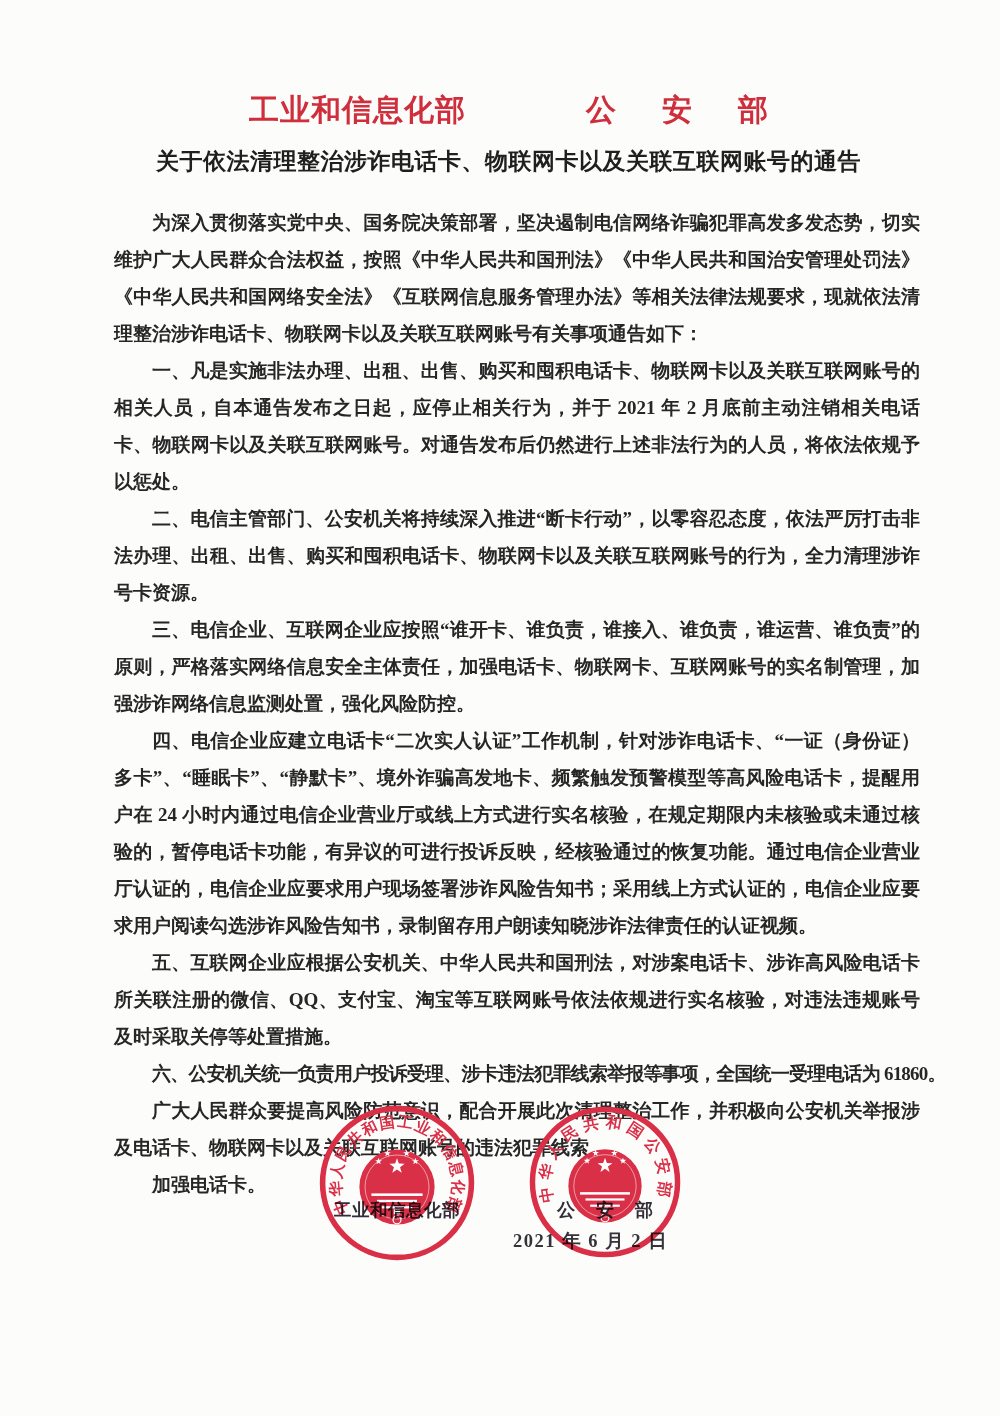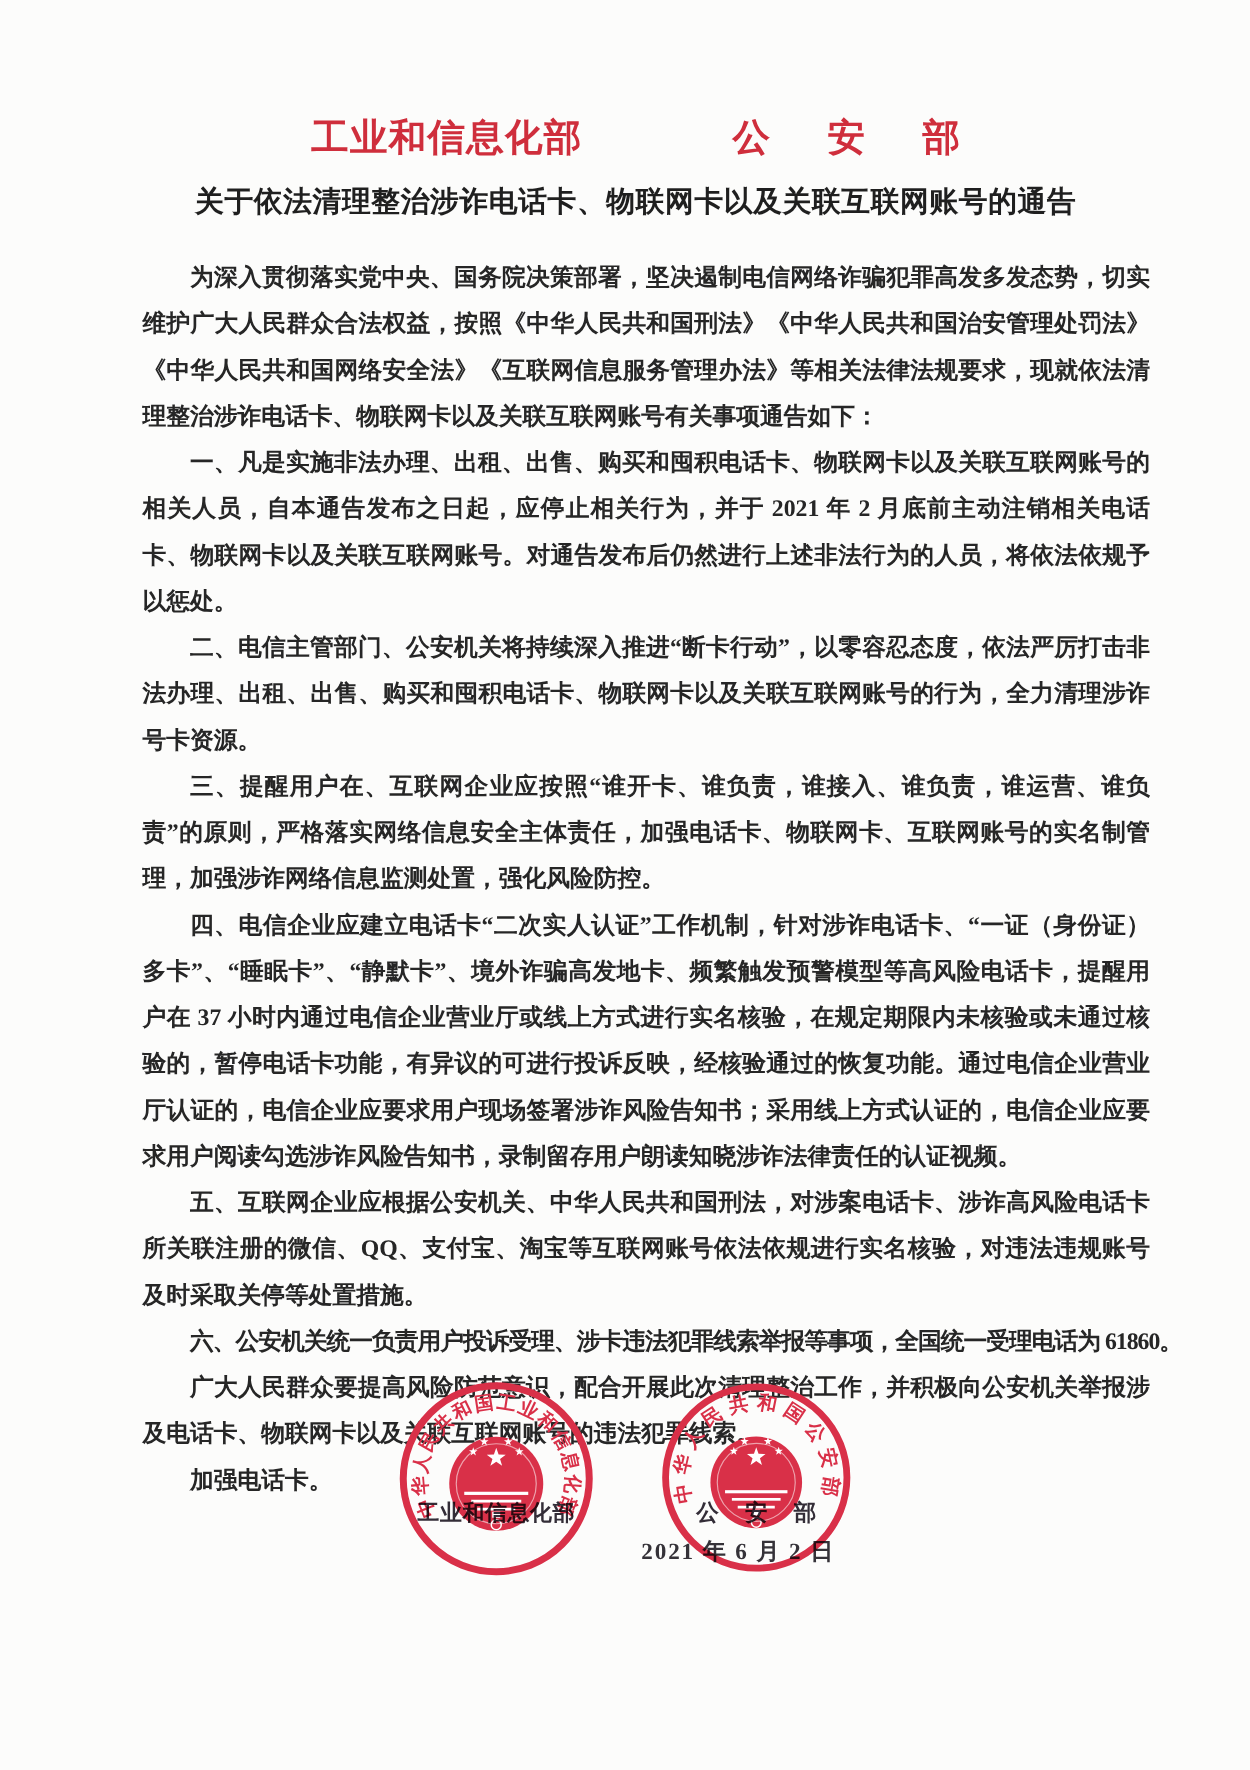--- a/index.html
+++ b/index.html
@@ -78,22 +78,22 @@
     <span class="ministry">工业和信息化部</span>
     <span class="ministry spread">公安部</span>
   </div>
 
   <div class="doc-title">关于依法清理整治涉诈电话卡、物联网卡以及关联互联网账号的通告</div>
 
   <div class="body-text">
     <p>为深入贯彻落实党中央、国务院决策部署，坚决遏制电信网络诈骗犯罪高发多发态势，切实维护广大人民群众合法权益，按照《中华人民共和国刑法》《中华人民共和国治安管理处罚法》《中华人民共和国网络安全法》《互联网信息服务管理办法》等相关法律法规要求，现就依法清理整治涉诈电话卡、物联网卡以及关联互联网账号有关事项通告如下：</p>
     <p>一、凡是实施非法办理、出租、出售、购买和囤积电话卡、物联网卡以及关联互联网账号的相关人员，自本通告发布之日起，应停止相关行为，并于 2021 年 2 月底前主动注销相关电话卡、物联网卡以及关联互联网账号。对通告发布后仍然进行上述非法行为的人员，将依法依规予以惩处。</p>
     <p>二、电信主管部门、公安机关将持续深入推进“断卡行动”，以零容忍态度，依法严厉打击非法办理、出租、出售、购买和囤积电话卡、物联网卡以及关联互联网账号的行为，全力清理涉诈号卡资源。</p>
-    <p>三、提醒用户在、互联网企业应按照“谁开卡、谁负责，谁接入、谁负责，谁运营、谁负责”的原则，严格落实网络信息安全主体责任，加强电话卡、物联网卡、互联网账号的实名制管理，加强涉诈网络信息监测处置，强化风险防控。</p>
-    <p>四、电信企业应建立电话卡“二次实人认证”工作机制，针对涉诈电话卡、“一证（身份证）多卡”、“睡眠卡”、“静默卡”、境外诈骗高发地卡、频繁触发预警模型等高风险电话卡，提醒用户在 37 小时内通过电信企业营业厅或线上方式进行实名核验，在规定期限内未核验或未通过核验的，暂停电话卡功能，有异议的可进行投诉反映，经核验通过的恢复功能。通过电信企业营业厅认证的，电信企业应要求用户现场签署涉诈风险告知书；采用线上方式认证的，电信企业应要求用户阅读勾选涉诈风险告知书，录制留存用户朗读知晓涉诈法律责任的认证视频。</p>
+    <p>三、电信企业、互联网企业应按照“谁开卡、谁负责，谁接入、谁负责，谁运营、谁负责”的原则，严格落实网络信息安全主体责任，加强电话卡、物联网卡、互联网账号的实名制管理，加强涉诈网络信息监测处置，强化风险防控。</p>
+    <p>四、电信企业应建立电话卡“二次实人认证”工作机制，针对涉诈电话卡、“一证（身份证）多卡”、“睡眠卡”、“静默卡”、境外诈骗高发地卡、频繁触发预警模型等高风险电话卡，提醒用户在 24 小时内通过电信企业营业厅或线上方式进行实名核验，在规定期限内未核验或未通过核验的，暂停电话卡功能，有异议的可进行投诉反映，经核验通过的恢复功能。通过电信企业营业厅认证的，电信企业应要求用户现场签署涉诈风险告知书；采用线上方式认证的，电信企业应要求用户阅读勾选涉诈风险告知书，录制留存用户朗读知晓涉诈法律责任的认证视频。</p>
     <p>五、互联网企业应根据公安机关、中华人民共和国刑法，对涉案电话卡、涉诈高风险电话卡所关联注册的微信、QQ、支付宝、淘宝等互联网账号依法依规进行实名核验，对违法违规账号及时采取关停等处置措施。</p>
     <p class="tight">六、公安机关统一负责用户投诉受理、涉卡违法犯罪线索举报等事项，全国统一受理电话为 61860。</p>
     <p>广大人民群众要提高风险防范意识，配合开展此次清理整治工作，并积极向公安机关举报涉及电话卡、物联网卡以及关联互联网账号的违法犯罪线索。</p>
     <p>加强电话卡。</p>
   </div>
 
   <div class="seal seal-mitt">
     <svg viewBox="0 0 200 200">
       <circle class="seal-outer" cx="100" cy="100" r="93"></circle>
       <defs>

